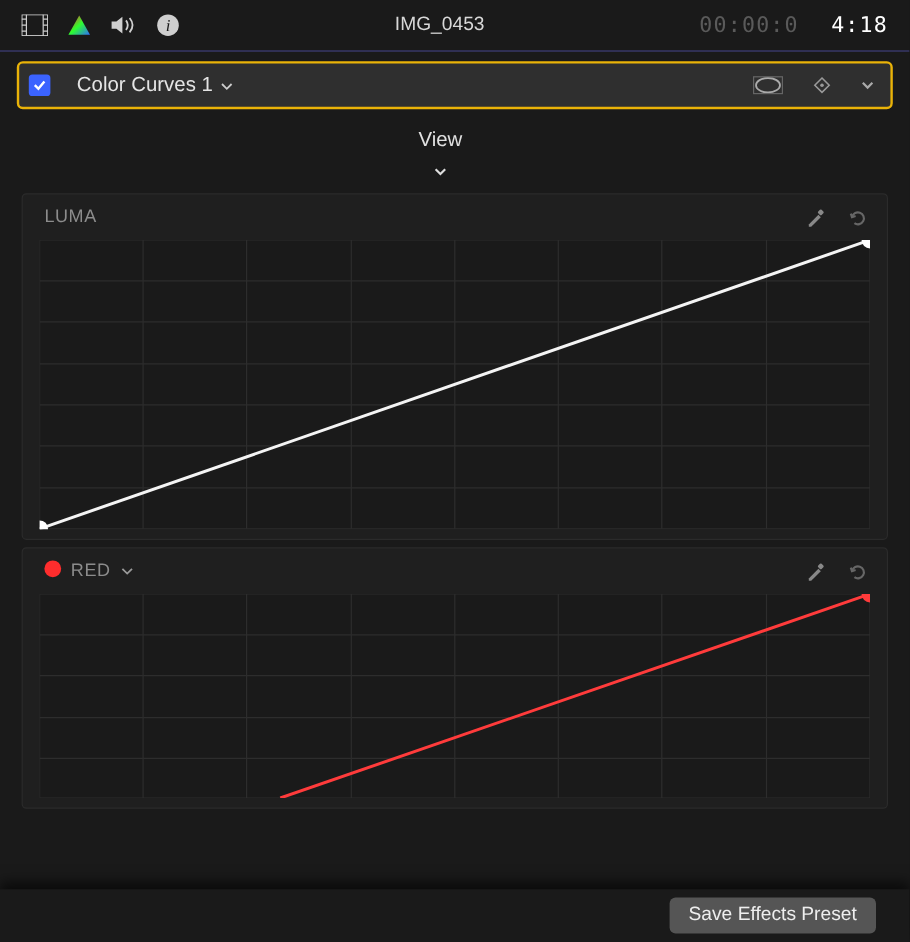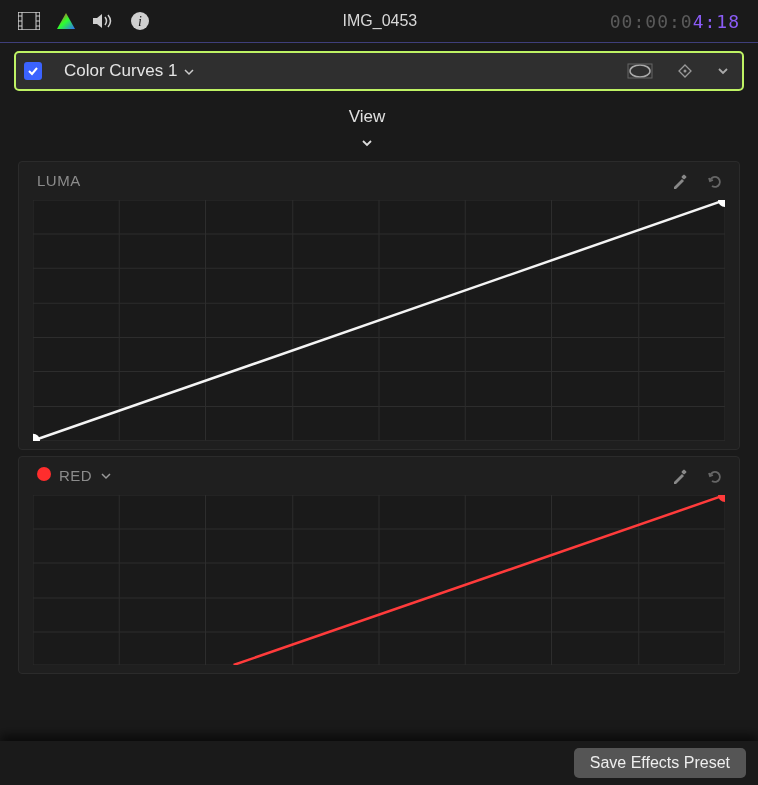--- a/index.html
+++ b/index.html
@@ -34,35 +34,35 @@
       text-align: center;
       color: #d8d8d8;
       font-size: 16px;
     }
     .timecode {
       font-family: "Menlo", monospace;
       font-size: 18px;
       letter-spacing: 1px;
     }
     .timecode .tc-dim { color: #5a5a5a; margin-top: 16px; }
-    .timecode .tc-bright { color: #8b5cf6; }
+    .timecode .tc-bright { color: #ffffff; margin-left: 27px; }
 
     .divider-blue {
       height: 1px;
       background: #3f3f7b;
       width: 100%;
     }
     .effect-row-wrap {
       padding: 8px 14px 4px 14px;
     }
     .effect-row {
       display: flex;
       align-items: center;
       height: 40px;
-      border: 2px solid #bef264;
+      border: 2px solid #eab308;
       border-radius: 5px;
       background: #2f2f2f;
       padding: 0 6px 0 8px;
       gap: 10px;
     }
     .checkbox {
       width: 18px;
       height: 18px;
       border-radius: 3px;
       background: #3b63ff;
@@ -144,21 +144,21 @@
     .footer {
       position: absolute;
       bottom: 0;
       left: 0;
       right: 0;
       height: 44px;
       background: #1a1a1a;
       display: flex;
       justify-content: flex-end;
       align-items: center;
-      padding: 0 12px;
+      padding: 0 28px;
       box-shadow: 0 -6px 10px rgba(0,0,0,0.6);
     }
     .save-btn {
       background: #555;
       color: #eee;
       font-size: 16px;
       padding: 6px 16px;
       border-radius: 5px;
       border: none;
     }

